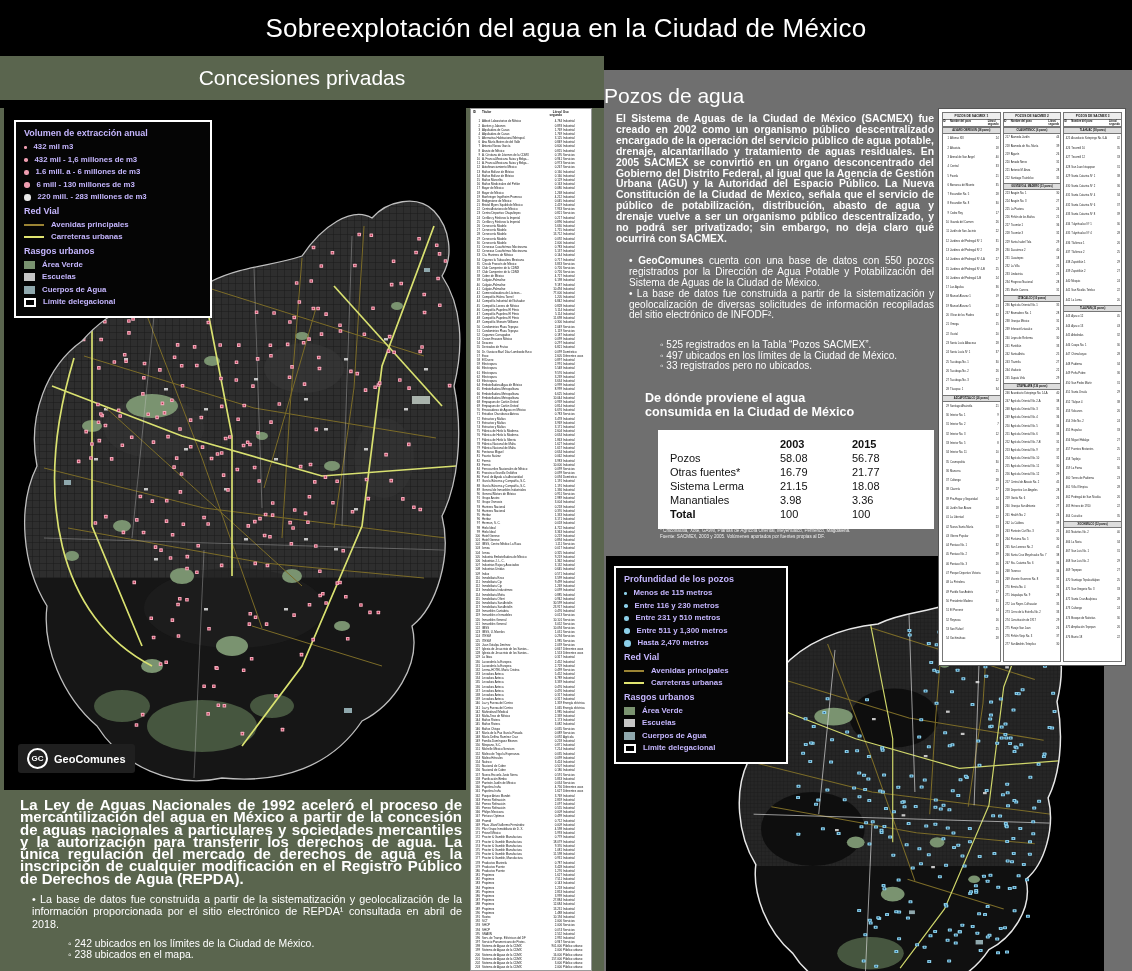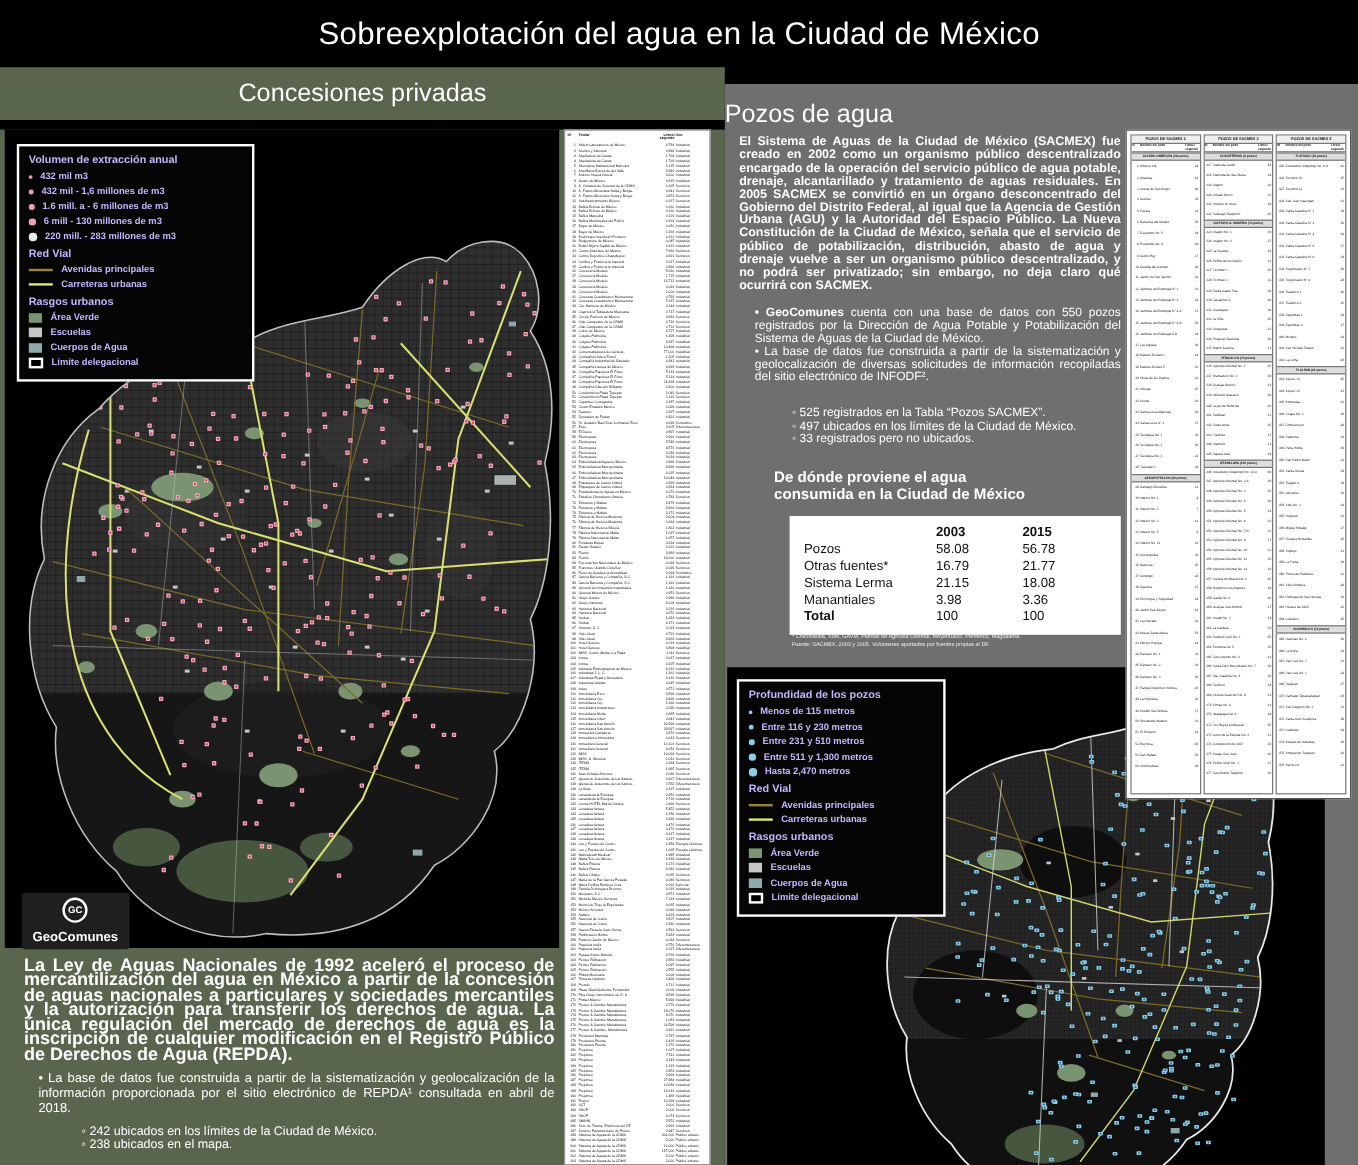--- a/index.html
+++ b/index.html
@@ -36,21 +36,21 @@
   .s4{width:5.5px;height:5.5px}.s5{width:6.5px;height:6.5px;}
   .dot.white{background:#e9e9e9;}
   .ln{width:20px;height:0;border-top:2px solid #9b8434;flex:0 0 auto;}
   .ln.urban{border-top-color:#e0e470;}
   .sw{width:11px;height:8px;flex:0 0 auto;}
   .sw.verde{background:#7a9370}.sw.esc{background:#c6c6c6}.sw.agua{background:#8fa8ad}
   .sw.lim{background:#000;border:2px solid #fff;width:8px;height:5px;}
 
   
   #logo{left:18px;top:744px;background:#1f1f1f;border-radius:3px;display:flex;
-    align-items:center;gap:6px;padding:4px 9px;flex-direction:column;}
+    align-items:center;gap:6px;padding:4px 9px;}
   .gc-circle{width:17px;height:17px;border:2px solid #fff;border-radius:50%;color:#fff;
     font-size:8px;font-weight:700;display:flex;align-items:center;justify-content:center;}
   .gc-name{color:#fff;font-size:11px;font-weight:700;}
 
   
   #list-box{left:470px;top:108px;width:122px;height:863px;background:#fff;
     border:1px solid #999;box-sizing:border-box;padding:2px 2px;overflow:hidden;}
   .c-head,.c-row{display:grid;grid-template-columns:8px 1fr 17px 26px;column-gap:1px;
     color:#111;}
   .c-head{font-size:3px;font-weight:700;line-height:3.4px;white-space:pre-line;

